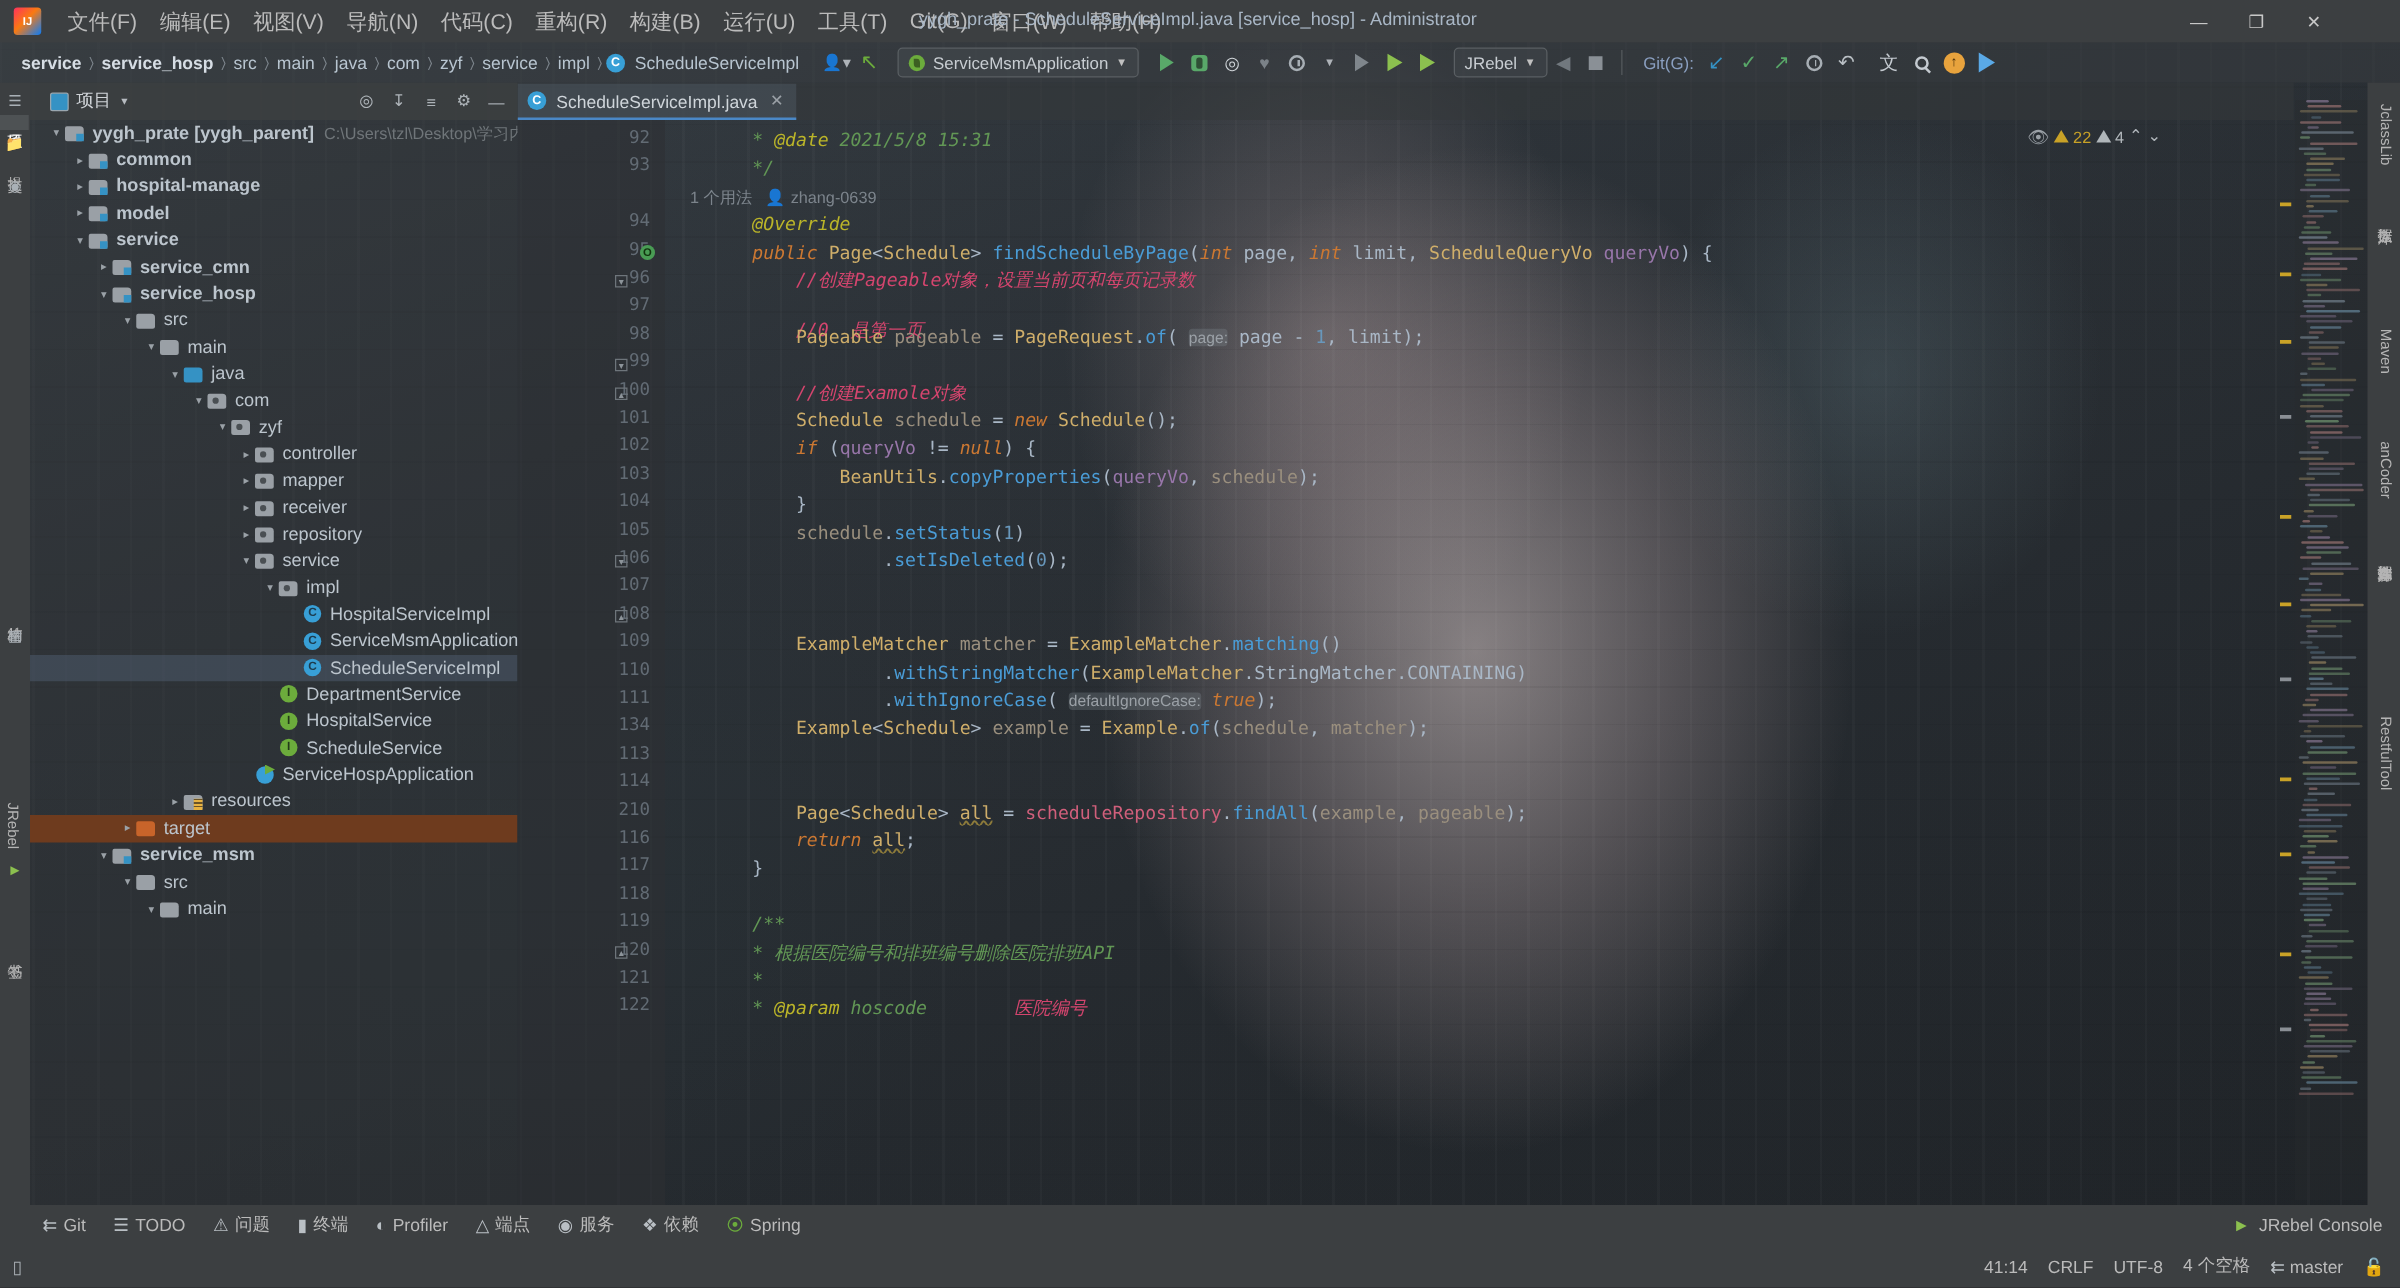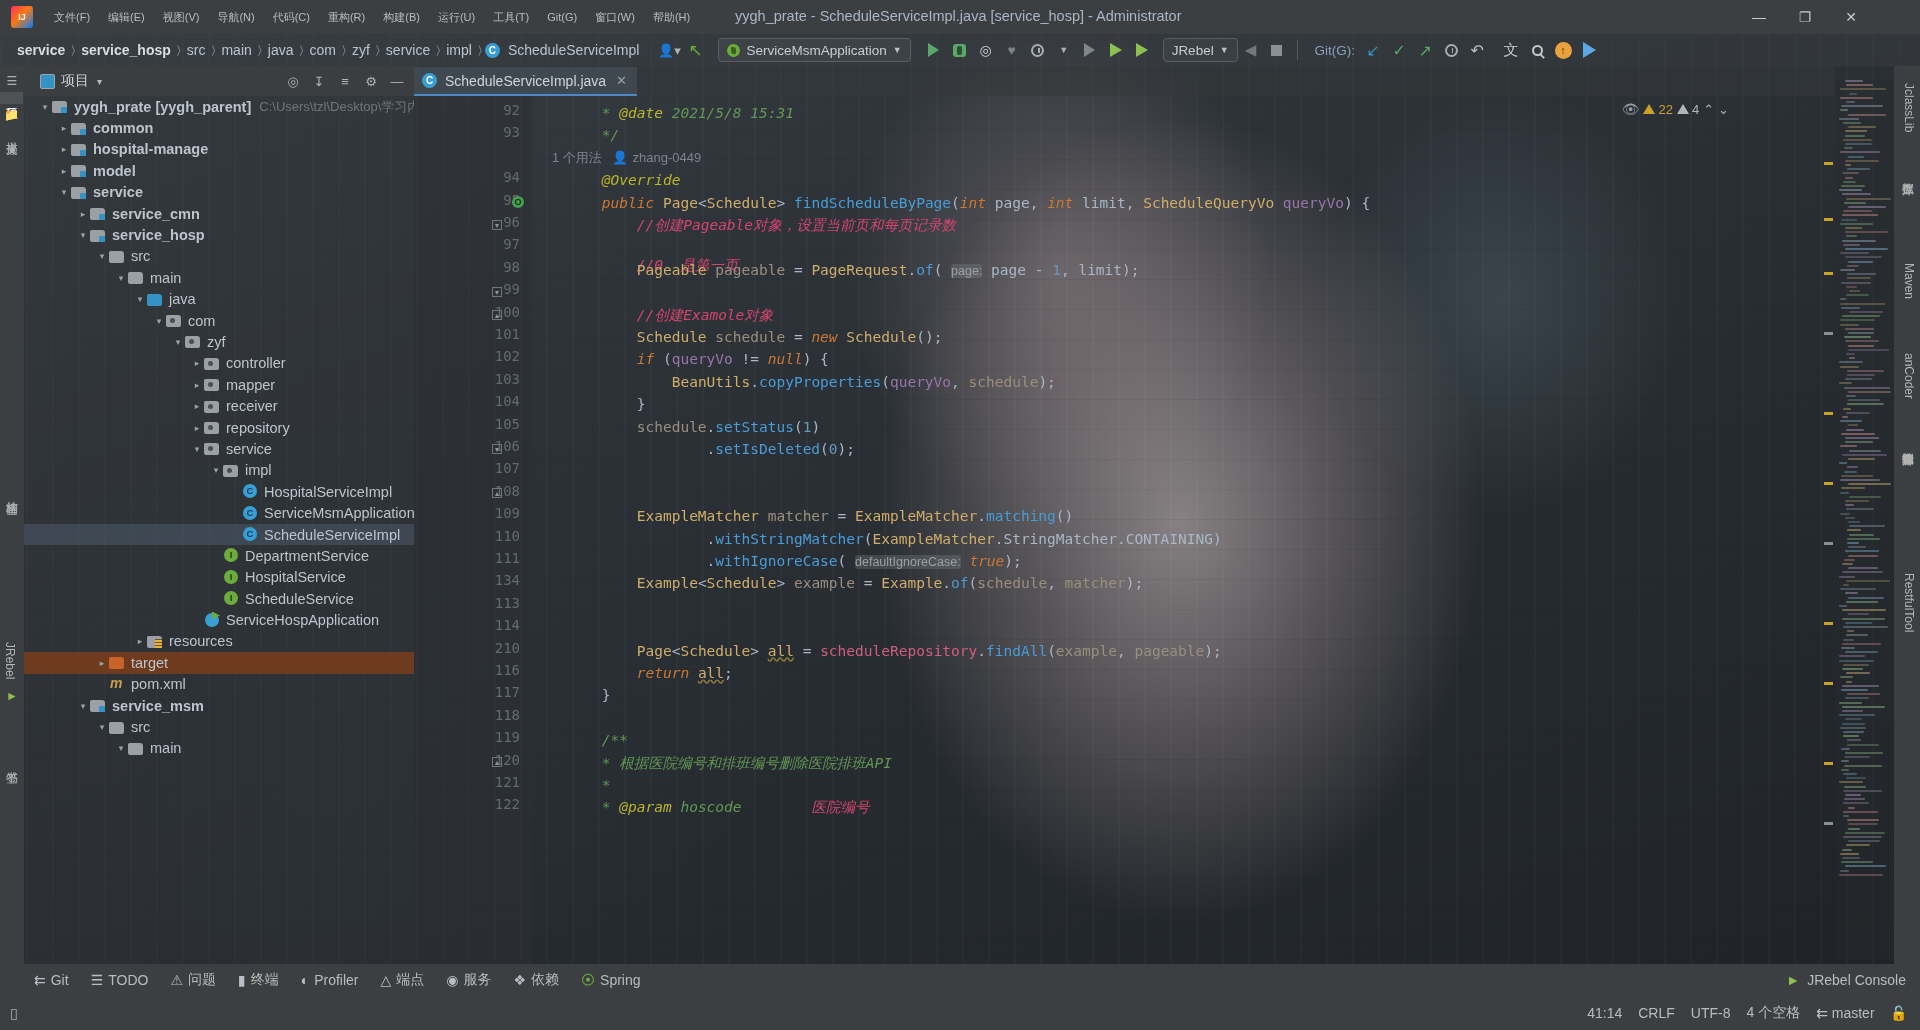--- a/index.html
+++ b/index.html
@@ -40,21 +40,21 @@
     background:#3c3f41; display:flex; align-items:center; z-index:10;
   }
   .ij-logo {
     width:22px;height:22px;margin-left:11px;margin-right:12px;border-radius:3px;
     background:linear-gradient(135deg,#fe315d 0%,#f97a12 45%,#087cfa 100%);
     position:relative; flex:none;
   }
   .ij-logo::after{content:"IJ";position:absolute;inset:0;color:#fff;font-size:9px;
     font-weight:bold;display:flex;align-items:center;justify-content:center;font-family:"Liberation Sans",sans-serif;}
   .menu-item {
-    padding:4px 9px; font-size:11px; color:#bbbbbb; white-space:nowrap; cursor:default;
+    padding:4px 9px; font-size:17px; color:#bbbbbb; white-space:nowrap; cursor:default;
   }
   .win-title{
     position:absolute; left:735px; top:8px; font-size:14.5px; color:#a9b7c6; white-space:nowrap;
   }
   .win-ctrl{position:absolute;top:0;height:34px;width:46px;display:flex;align-items:center;justify-content:center;color:#c8c8c8;font-size:14px;}
   .win-min{right:138px;} .win-max{right:92px;} .win-close{right:46px;}
 
   
   .navbar{
     position:absolute;left:0;top:34px;width:1920px;height:32px;
@@ -523,25 +523,20 @@
         </div>
         <div class="row" style="padding-left: 109px;">
           <span class="chev">▸</span>
           <span class="ic res"></span>
           <span>resources</span>
         </div>
         <div class="row sel-target" style="padding-left: 71px;">
           <span class="chev">▸</span>
           <span class="ic target"></span>
           <span>target</span>
-        </div>
-        <div class="row" style="padding-left: 71px;">
-          <span class="chev empty"></span>
-          <span class="ic maven"></span>
-          <span>pom.xml</span>
         </div>
         <div class="row" style="padding-left: 52px;">
           <span class="chev">▾</span>
           <span class="ic module"></span>
           <span class="bold-lbl">service_msm</span>
         </div>
         <div class="row" style="padding-left: 71px;">
           <span class="chev">▾</span>
           <span class="ic folder"></span>
           <span>src</span>
@@ -615,21 +610,21 @@
         <div style="position: absolute; left: 78px; top: 124px; width: 10px; height: 10px; border: 1px solid rgb(110, 117, 123); color: rgb(141, 148, 154); font-size: 8px; text-align: center; line-height: 9px;">▾</div>
         <div style="position: absolute; left: 78px; top: 191px; width: 10px; height: 10px; border: 1px solid rgb(110, 117, 123); color: rgb(141, 148, 154); font-size: 8px; text-align: center; line-height: 9px;">▾</div>
         <div style="position: absolute; left: 78px; top: 214px; width: 10px; height: 10px; border: 1px solid rgb(110, 117, 123); color: rgb(141, 148, 154); font-size: 8px; text-align: center; line-height: 9px;">▴</div>
         <div style="position: absolute; left: 78px; top: 348px; width: 10px; height: 10px; border: 1px solid rgb(110, 117, 123); color: rgb(141, 148, 154); font-size: 8px; text-align: center; line-height: 9px;">▾</div>
         <div style="position: absolute; left: 78px; top: 392px; width: 10px; height: 10px; border: 1px solid rgb(110, 117, 123); color: rgb(141, 148, 154); font-size: 8px; text-align: center; line-height: 9px;">▴</div>
         <div style="position: absolute; left: 78px; top: 661px; width: 10px; height: 10px; border: 1px solid rgb(110, 117, 123); color: rgb(141, 148, 154); font-size: 8px; text-align: center; line-height: 9px;">▴</div>
       </div>
     <div class="code-area" id="code">
         <div class="cl" style="top: 6px;"><span style="color: transparent;">        </span><span style="color: rgb(98, 151, 85); font-style: italic;">* </span><span style="color: rgb(187, 181, 41); font-style: italic;">@date</span><span style="color: rgb(98, 151, 85); font-style: italic;"> 2021/5/8 15:31</span></div>
         <div class="cl" style="top: 28.4px;"><span style="color: transparent;">        </span><span style="color: rgb(98, 151, 85); font-style: italic;">*/</span></div>
-        <div class="cl" style="top: 50.8px; left: 20px; font-family: &quot;Liberation Sans&quot;, sans-serif; font-size: 13px; color: rgb(124, 132, 140);"><span>1 个用法</span>&nbsp;&nbsp;&nbsp;<span>👤</span> <span>zhang-0449</span></div>
+        <div class="cl" style="top: 50.8px; left: 20px; font-family: &quot;Liberation Sans&quot;, sans-serif; font-size: 13px; color: rgb(124, 132, 140);"><span>1 个用法</span>&nbsp;&nbsp;&nbsp;<span>👤</span> <span>zhang-0639</span></div>
         <div class="cl" style="top: 73.2px;"><span style="color: transparent;">        </span><span style="color: rgb(187, 181, 41); font-style: italic;">@Override</span></div>
         <div class="cl" style="top: 95.6px;"><span style="color: transparent;">        </span><span style="color: rgb(204, 120, 50); font-style: italic;">public</span><span style="color: rgb(169, 183, 198);"> </span><span style="color: rgb(207, 174, 106);">Page</span><span style="color: rgb(169, 183, 198);">&lt;</span><span style="color: rgb(207, 174, 106);">Schedule</span><span style="color: rgb(169, 183, 198);">&gt; </span><span style="color: rgb(74, 156, 214);">findScheduleByPage</span><span style="color: rgb(169, 183, 198);">(</span><span style="color: rgb(204, 120, 50); font-style: italic;">int</span><span style="color: rgb(169, 183, 198);"> page, </span><span style="color: rgb(204, 120, 50); font-style: italic;">int</span><span style="color: rgb(169, 183, 198);"> limit, </span><span style="color: rgb(207, 174, 106);">ScheduleQueryVo</span><span style="color: rgb(169, 183, 198);"> </span><span style="color: rgb(152, 118, 170);">queryVo</span><span style="color: rgb(169, 183, 198);">) {</span></div>
         <div class="cl" style="top: 118px;"><span style="color: transparent;">            </span><span style="color: rgb(212, 69, 110); font-style: italic;">//创建Pageable对象，设置当前页和每页记录数</span></div>
         <div class="cl" style="top: 158px;"><span style="color: transparent;">            </span><span style="color: rgb(212, 69, 110); font-style: italic;">//0  是第一页</span></div>
         <div class="cl" style="top: 162.8px;"><span style="color: transparent;">            </span><span style="color: rgb(207, 174, 106);">Pageable</span><span style="color: rgb(169, 183, 198);"> </span><span style="color: rgb(154, 143, 126);">pageable</span><span style="color: rgb(169, 183, 198);"> = </span><span style="color: rgb(207, 174, 106);">PageRequest</span><span style="color: rgb(169, 183, 198);">.</span><span style="color: rgb(74, 156, 214);">of</span><span style="color: rgb(169, 183, 198);">( </span><span style="color: rgb(154, 160, 166); background: rgba(130, 138, 145, 0.3); border-radius: 3px; font-family: &quot;Liberation Sans&quot;, sans-serif; font-size: 12.5px;">page:</span><span style="color: rgb(169, 183, 198);"> page - </span><span style="color: rgb(104, 151, 187);">1</span><span style="color: rgb(169, 183, 198);">, limit);</span></div>
         <div class="cl" style="top: 185.2px;"></div>
         <div class="cl" style="top: 207.6px;"><span style="color: transparent;">            </span><span style="color: rgb(212, 69, 110); font-style: italic; text-align: right;">//创建Examole对象</span></div>
         <div class="cl" style="top: 230px;"><span style="color: transparent;">            </span><span style="color: rgb(207, 174, 106);">Schedule</span><span style="color: rgb(169, 183, 198);"> </span><span style="color: rgb(154, 143, 126);">schedule</span><span style="color: rgb(169, 183, 198);"> = </span><span style="color: rgb(204, 120, 50); font-style: italic;">new</span><span style="color: rgb(169, 183, 198);"> </span><span style="color: rgb(207, 174, 106);">Schedule</span><span style="color: rgb(169, 183, 198);">();</span></div>
         <div class="cl" style="top: 252.4px;"><span style="color: transparent;">            </span><span style="color: rgb(204, 120, 50); font-style: italic;">if</span><span style="color: rgb(169, 183, 198);"> (</span><span style="color: rgb(152, 118, 170);">queryVo</span><span style="color: rgb(169, 183, 198);"> != </span><span style="color: rgb(204, 120, 50); font-style: italic;">null</span><span style="color: rgb(169, 183, 198);">) {</span></div>
         <div class="cl" style="top: 274.8px;"><span style="color: transparent;">                </span><span style="color: rgb(207, 174, 106);">BeanUtils</span><span style="color: rgb(169, 183, 198);">.</span><span style="color: rgb(74, 156, 214);">copyProperties</span><span style="color: rgb(169, 183, 198);">(</span><span style="color: rgb(152, 118, 170);">queryVo</span><span style="color: rgb(169, 183, 198);">, </span><span style="color: rgb(154, 143, 126);">schedule</span><span style="color: rgb(169, 183, 198);">);</span></div>

